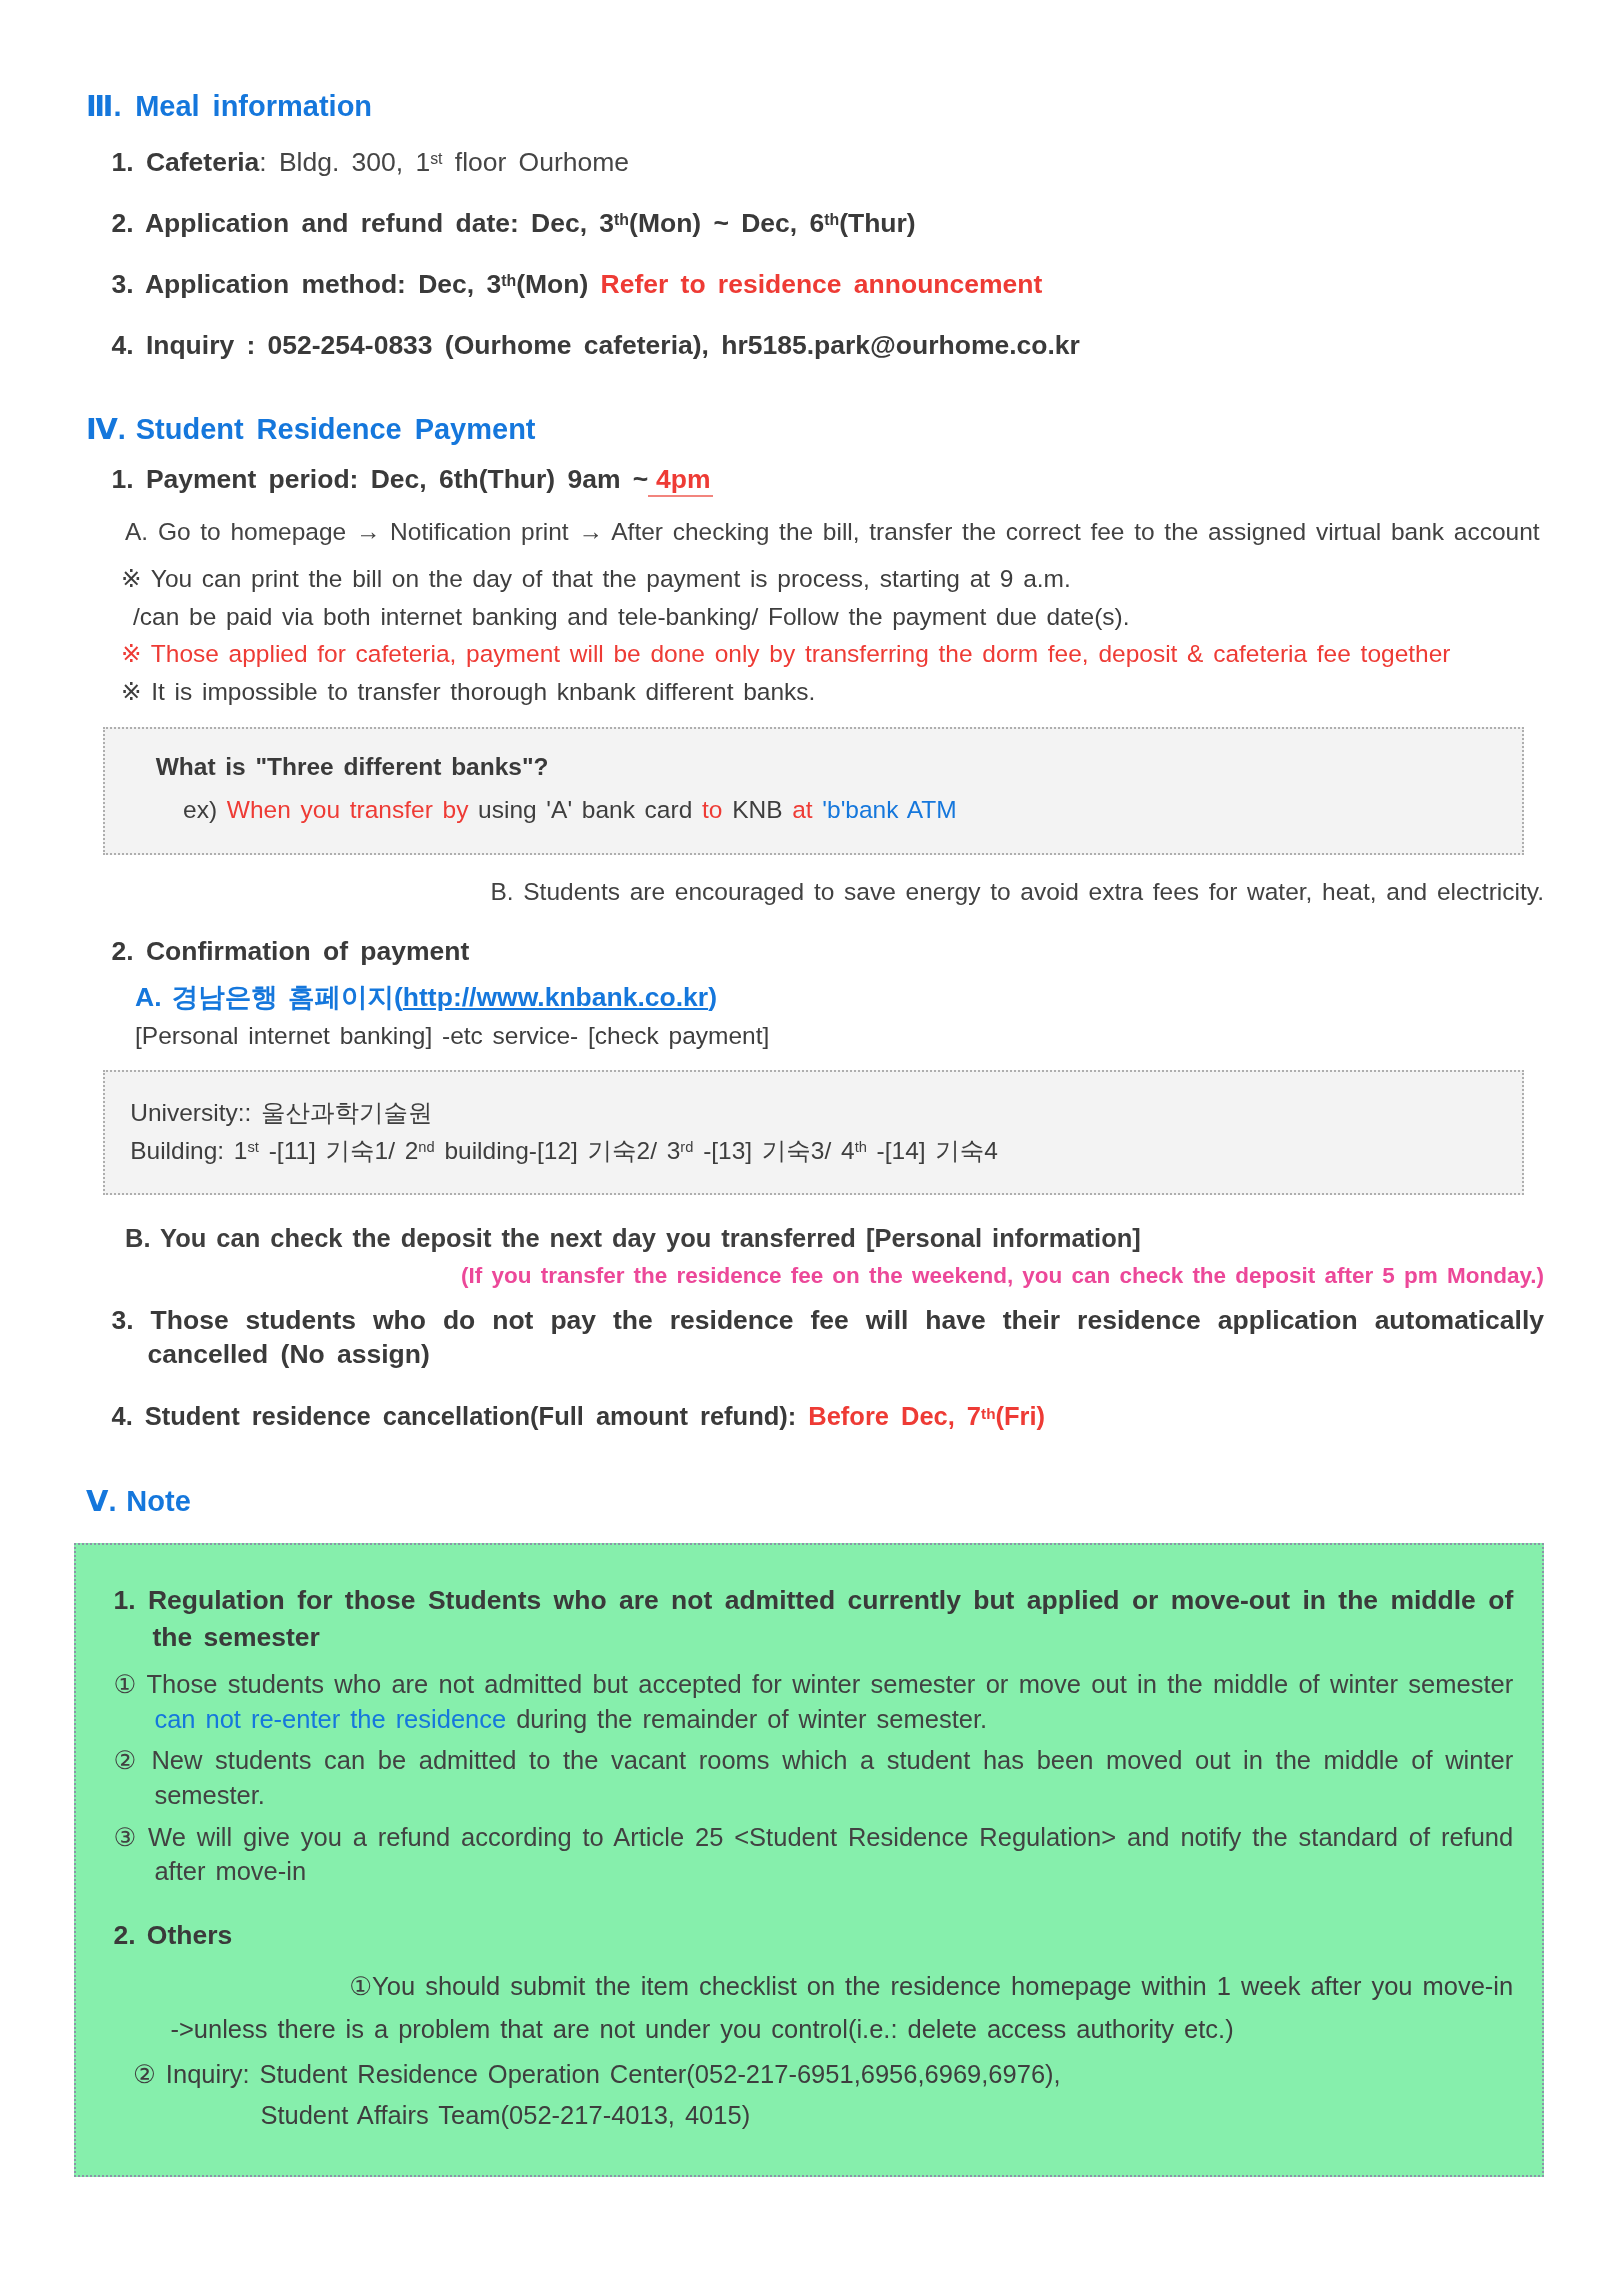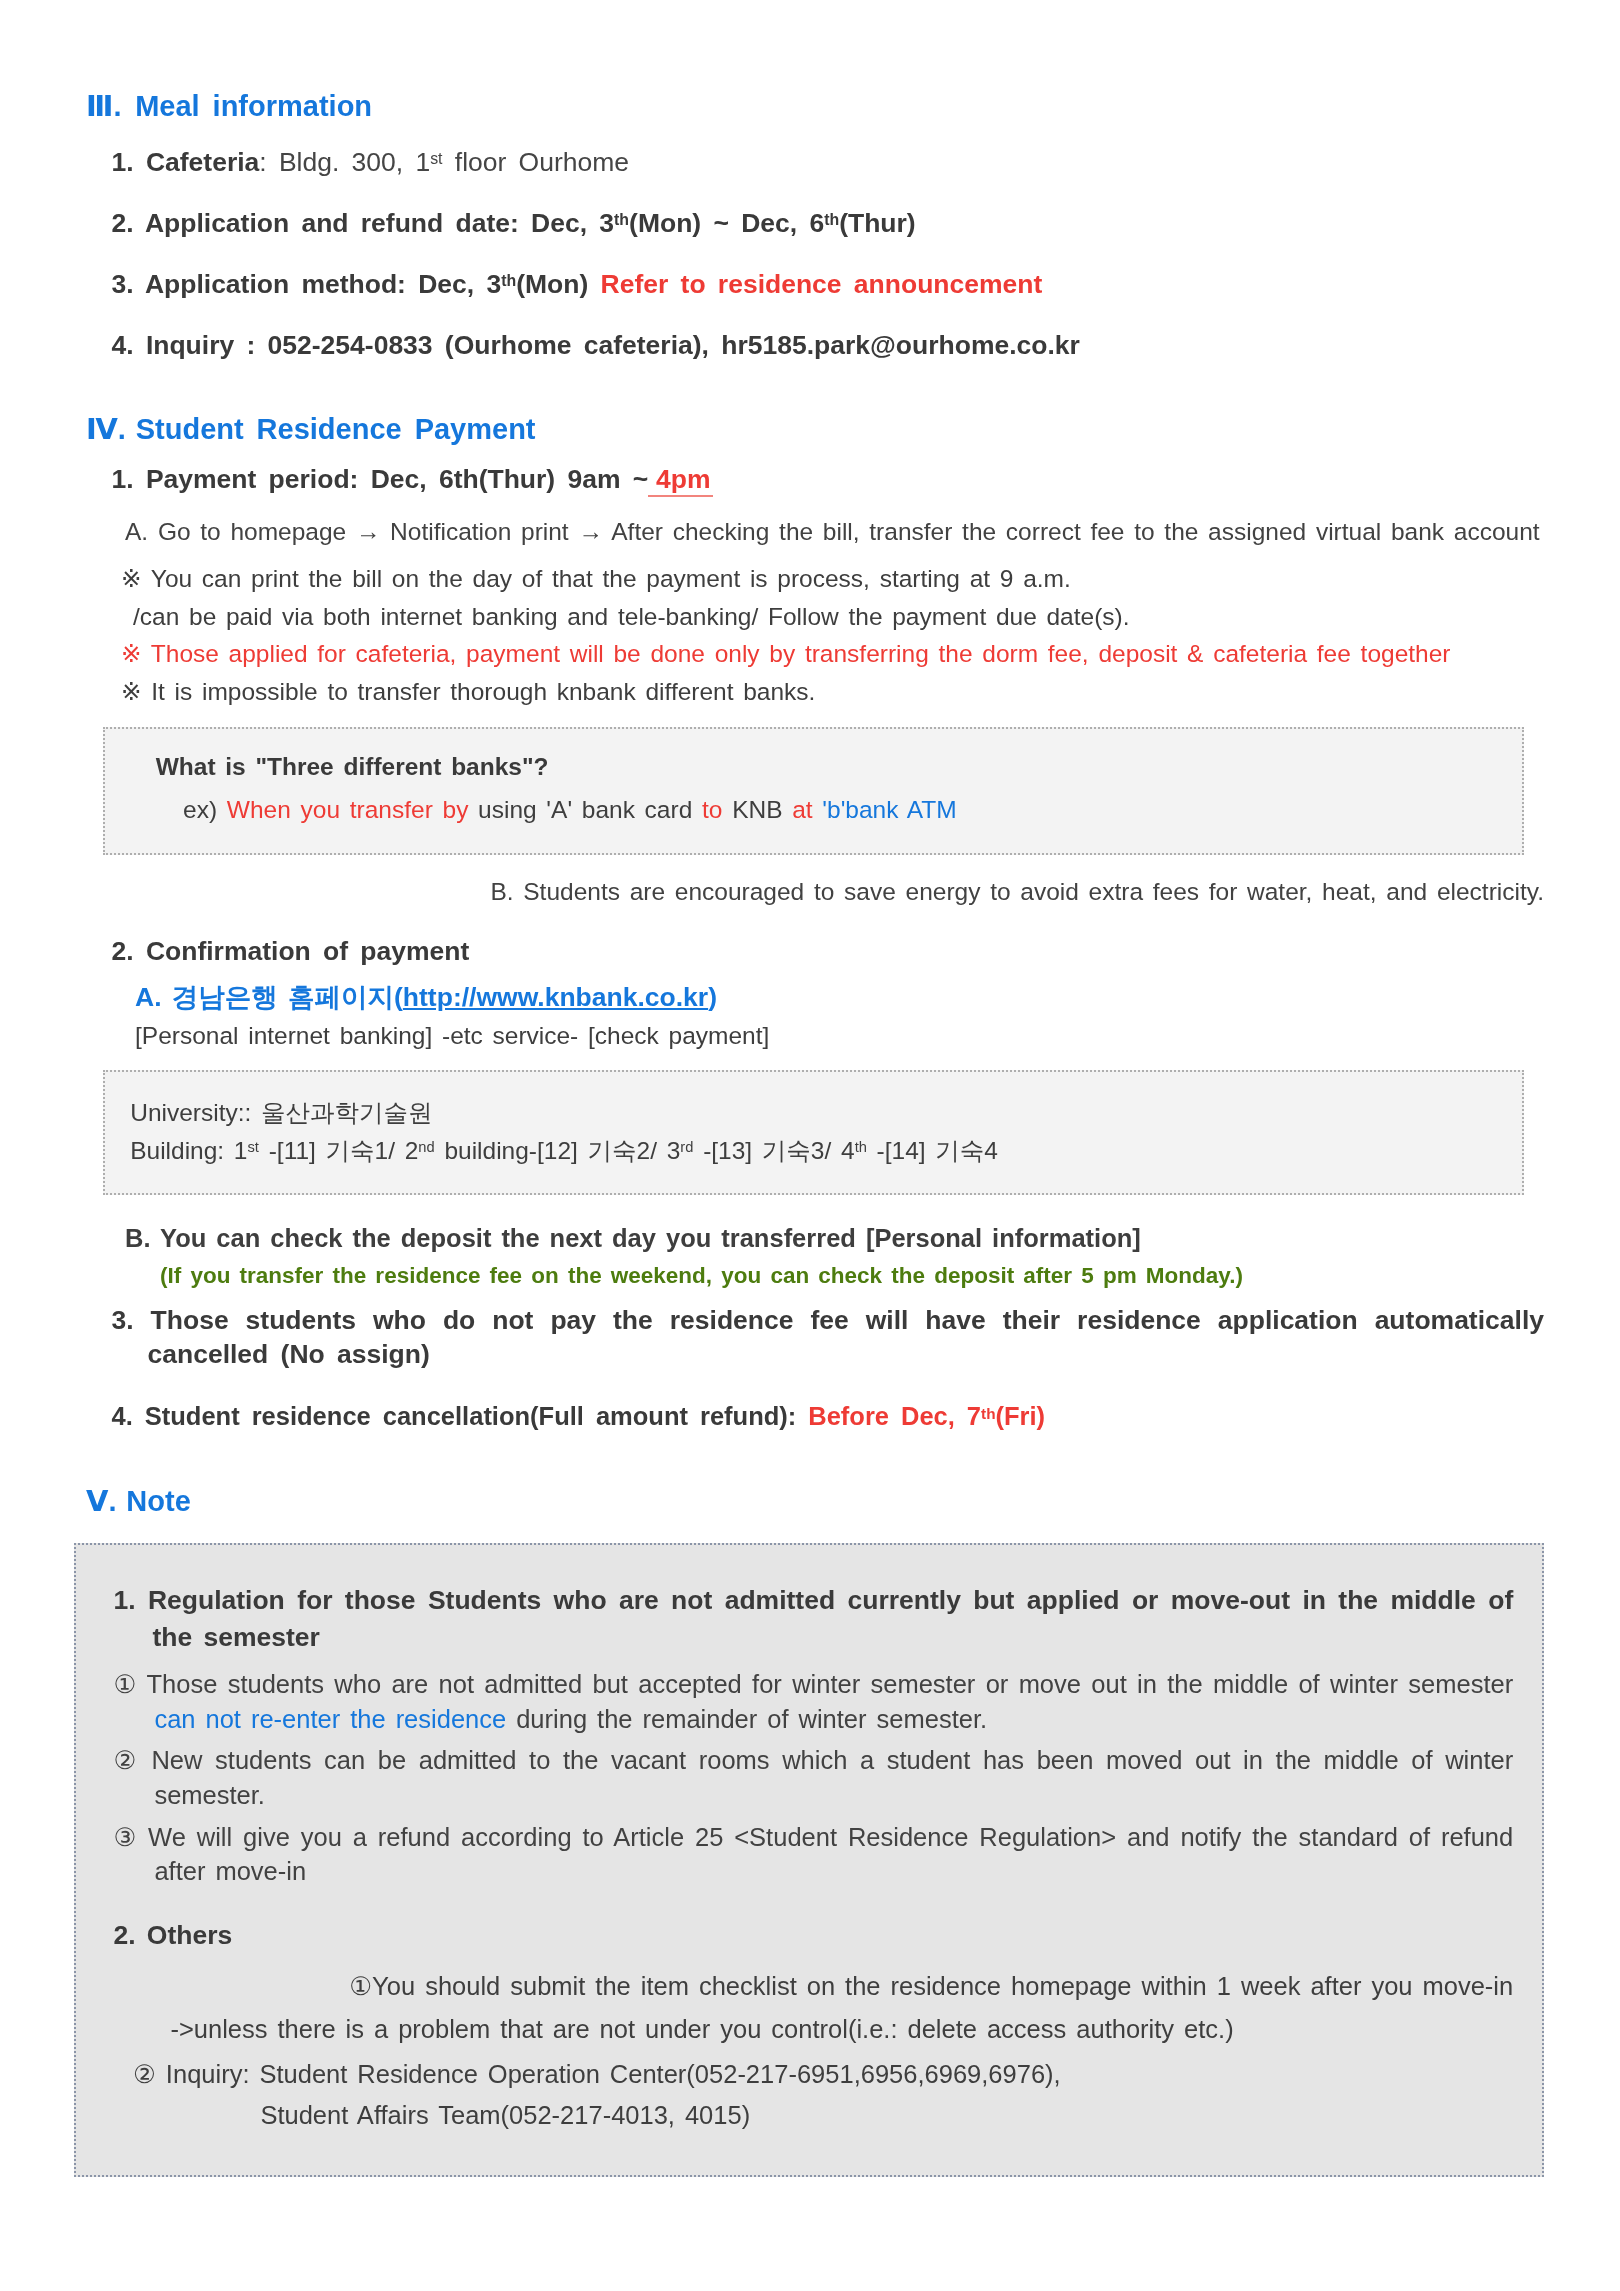--- a/index.html
+++ b/index.html
@@ -35,28 +35,28 @@
 
   
   .graybox{background:#f3f3f3;border:2px dotted #aeaeae;margin:19.6px 0 21.6px 16.7px;width:1421px;box-sizing:border-box;padding:23.5px 19.6px 25.5px 51px;}
   .graybox .gb-title{font-size:24.5px;font-weight:700;color:#3a3a3a;margin:0 0 11.8px 0;word-spacing:2.9px;}
   .graybox .gb-line{font-size:24.5px;margin:0 0 0 27.4px;word-spacing:2.9px;line-height:1.4;}
   .graybox.box2{padding:21.6px 19.6px 23.5px 25.5px;}
   .graybox.box2 .gb-line{margin-left:0;line-height:1.55;}
 
   sup{font-size:0.6em;line-height:0;position:relative;top:-0.45em;vertical-align:baseline;}
 
-  .sub-bold{font-size:22.5px;font-weight:700;color:#4d7c0f;margin:0 0 13.7px 74px;word-spacing:2.9px;}
+  .sub-bold{font-size:22.5px;font-weight:700;color:#ec4899;margin:0 0 13.7px 74px;word-spacing:2.9px;text-align:right;}
   .conf-link{font-size:26.5px;font-weight:700;color:#1577dc;margin:0 0 7.8px 49px;word-spacing:2.9px;}
   .conf-link .url{text-decoration:underline;}
   .conf-sub{font-size:24.5px;margin:0 0 15.7px 49px;word-spacing:2.9px;}
   .b-bold{font-size:25.5px;font-weight:700;margin:0 0 9.8px 39px;word-spacing:2.9px;}
 
   
-  .notebox{border:2px dotted #8b95a8;background:#e5e5e5;margin:25.5px 0 0 -11.8px;width:1470px;box-sizing:border-box;padding:37px 29px 45px 17.6px;}
+  .notebox{border:2px dotted #8b95a8;background:#86efac;margin:25.5px 0 0 -11.8px;width:1470px;box-sizing:border-box;padding:37px 29px 45px 17.6px;}
   .nb-head{font-size:26.5px;font-weight:700;color:#3a3a3a;margin:0 0 11.8px 0;line-height:1.38;word-spacing:3.9px;padding-left:39px;text-indent:-39px;text-align:justify;}
   .nb-item{font-size:25.5px;color:#424242;margin:0 0 7.8px 0;line-height:1.34;word-spacing:2.9px;padding-left:41px;text-indent:-41px;text-align:justify;}
   .nb-sub{margin-top:29px;margin-bottom:17.6px;padding-left:0;text-indent:0;}
   .nb-o1{font-size:25.5px;margin:0 0 13.7px 13.7px;word-spacing:2.9px;text-align:right;}
   .nb-arrow{font-size:25.5px;margin:0 0 15.7px 57px;word-spacing:2.9px;}
   .nb-o2{font-size:25.5px;margin:0 0 11.8px 19.6px;word-spacing:2.9px;}
   .nb-cont{font-size:25.5px;margin:0 0 0 147px;word-spacing:2.9px;}
 </style>
 </head>
 <body>

